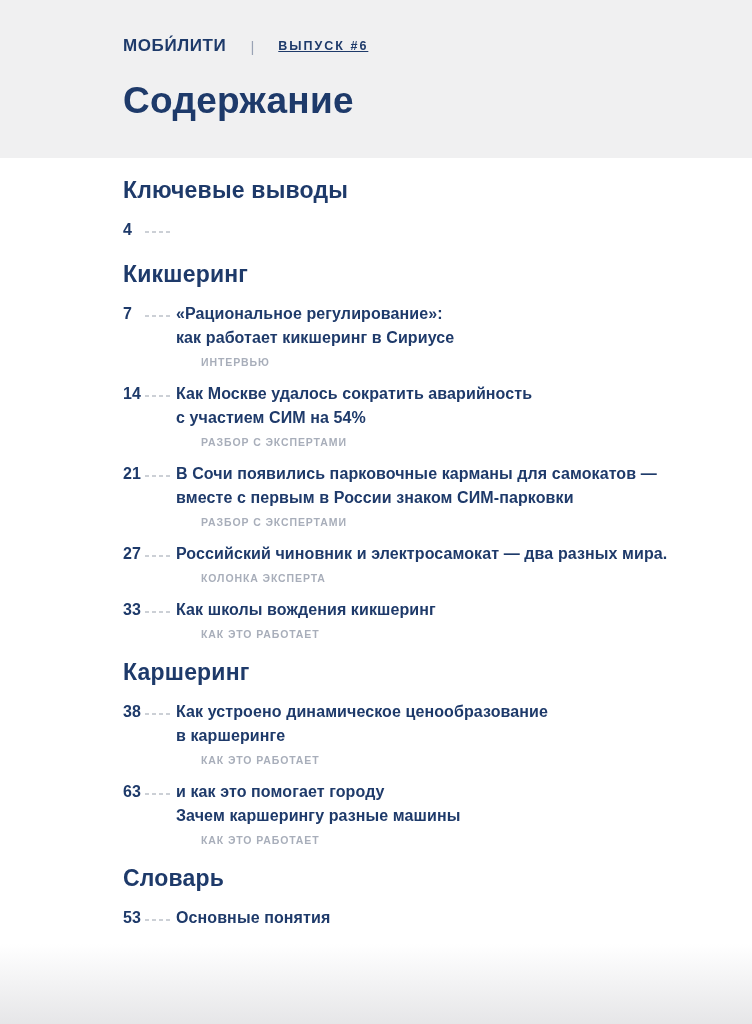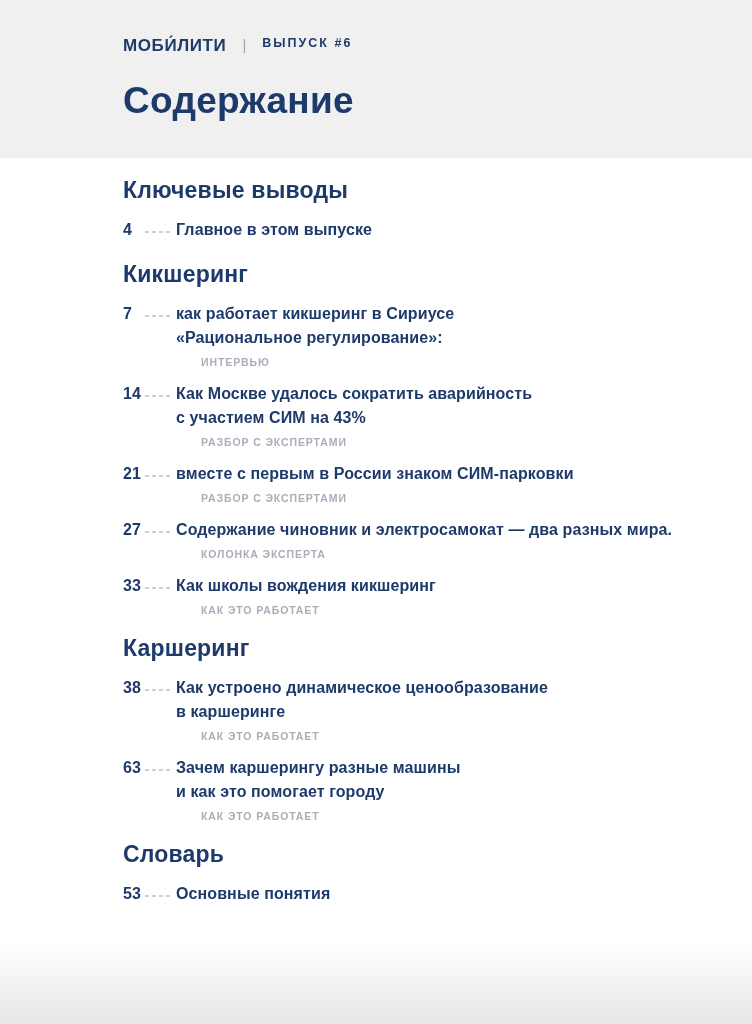--- a/index.html
+++ b/index.html
@@ -9,24 +9,24 @@
     --leader-gray:#ccd0d6;
     --fade:#e6e6e8;
   }
   *{margin:0;padding:0;box-sizing:border-box;}
   html,body{width:752px;}
   body{font-family:"Liberation Sans","DejaVu Sans",sans-serif;background:#fff;}
   .page{position:relative;width:752px;height:1024px;overflow:hidden;background:#fff;}
 
   
   .header{background:var(--header-bg);padding:36px 40px 36px 123px;}
-  .brand-row{display:flex;align-items:flex-start;gap:16px;}
+  .brand-row{display:flex;align-items:center;gap:24px;}
   .brand{font-size:17px;font-weight:800;color:var(--navy);letter-spacing:.6px;}
   .brand-sep{font-size:15px;font-weight:300;color:#9aa3b5;}
-  .issue{font-size:12.5px;font-weight:600;color:var(--navy);letter-spacing:2px;}
+  .issue{font-size:12.5px;font-weight:600;color:var(--navy);letter-spacing:2px;text-decoration:underline;}
   .page-title{font-size:37px;font-weight:800;color:var(--navy);letter-spacing:.3px;margin-top:24px;}
 
   
   .toc{padding:0 44px 0 123px;}
   .toc-section{margin-top:18px;}
   .section-heading{font-size:23px;line-height:28px;font-weight:800;color:var(--navy);margin-bottom:14px;letter-spacing:.2px;}
   .entry{display:flex;align-items:flex-start;margin-bottom:18px;cursor:pointer;}
   .entry.tagged{margin-bottom:14px;}
   .entry-num{width:22px;flex-shrink:0;font-size:16px;font-weight:700;color:var(--navy);line-height:24px;}
   .entry-leader{width:25px;height:2px;flex-shrink:0;margin-top:13px;margin-right:6px;
@@ -52,58 +52,56 @@
     </div>
     <h1 class="page-title">Содержание</h1>
   </header>
 
   <main class="toc" id="toc-root">
       <section class="toc-section">
         <h2 class="section-heading">Ключевые выводы</h2>
         <div class="entry">
           <span class="entry-num">4</span>
           <span class="entry-leader"></span>
-          <div class="entry-body">
-            <div class="entry-title-line">Главное в этом выпуске</div>
-          </div>
         </div>
       </section>
       <section class="toc-section">
         <h2 class="section-heading">Кикшеринг</h2>
         <div class="entry tagged">
           <span class="entry-num">7</span>
           <span class="entry-leader"></span>
           <div class="entry-body">
+            <div class="entry-title-line">«Рациональное регулирование»:</div>
             <div class="entry-title-line">как работает кикшеринг в Сириусе</div>
-            <div class="entry-title-line">«Рациональное регулирование»:</div>
             <div class="entry-tag">ИНТЕРВЬЮ</div>
           </div>
         </div>
         <div class="entry tagged">
           <span class="entry-num">14</span>
           <span class="entry-leader"></span>
           <div class="entry-body">
             <div class="entry-title-line">Как Москве удалось сократить аварийность</div>
-            <div class="entry-title-line">с участием СИМ на 43%</div>
+            <div class="entry-title-line">с участием СИМ на 54%</div>
             <div class="entry-tag">РАЗБОР С ЭКСПЕРТАМИ</div>
           </div>
         </div>
         <div class="entry tagged">
           <span class="entry-num">21</span>
           <span class="entry-leader"></span>
           <div class="entry-body">
+            <div class="entry-title-line">В Сочи появились парковочные карманы для самокатов —</div>
             <div class="entry-title-line">вместе с первым в России знаком СИМ-парковки</div>
             <div class="entry-tag">РАЗБОР С ЭКСПЕРТАМИ</div>
           </div>
         </div>
         <div class="entry tagged">
           <span class="entry-num">27</span>
           <span class="entry-leader"></span>
           <div class="entry-body">
-            <div class="entry-title-line">Содержание чиновник и электросамокат — два разных мира.</div>
+            <div class="entry-title-line">Российский чиновник и электросамокат — два разных мира.</div>
             <div class="entry-tag">КОЛОНКА ЭКСПЕРТА</div>
           </div>
         </div>
         <div class="entry tagged">
           <span class="entry-num">33</span>
           <span class="entry-leader"></span>
           <div class="entry-body">
             <div class="entry-title-line">Как школы вождения кикшеринг</div>
             <div class="entry-tag">КАК ЭТО РАБОТАЕТ</div>
           </div>
@@ -117,22 +115,22 @@
           <div class="entry-body">
             <div class="entry-title-line">Как устроено динамическое ценообразование</div>
             <div class="entry-title-line">в каршеринге</div>
             <div class="entry-tag">КАК ЭТО РАБОТАЕТ</div>
           </div>
         </div>
         <div class="entry tagged">
           <span class="entry-num">63</span>
           <span class="entry-leader"></span>
           <div class="entry-body">
+            <div class="entry-title-line">и как это помогает городу</div>
             <div class="entry-title-line">Зачем каршерингу разные машины</div>
-            <div class="entry-title-line">и как это помогает городу</div>
             <div class="entry-tag">КАК ЭТО РАБОТАЕТ</div>
           </div>
         </div>
       </section>
       <section class="toc-section">
         <h2 class="section-heading">Словарь</h2>
         <div class="entry">
           <span class="entry-num">53</span>
           <span class="entry-leader"></span>
           <div class="entry-body">

